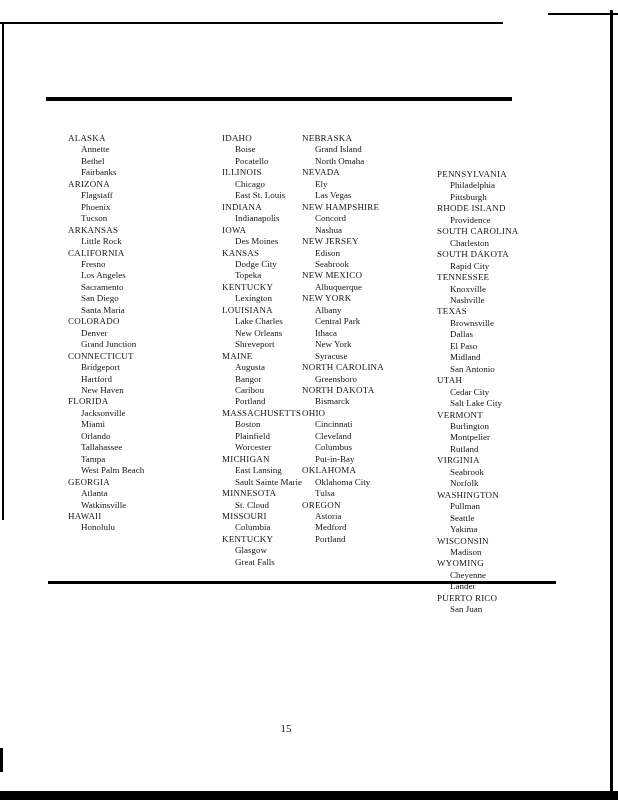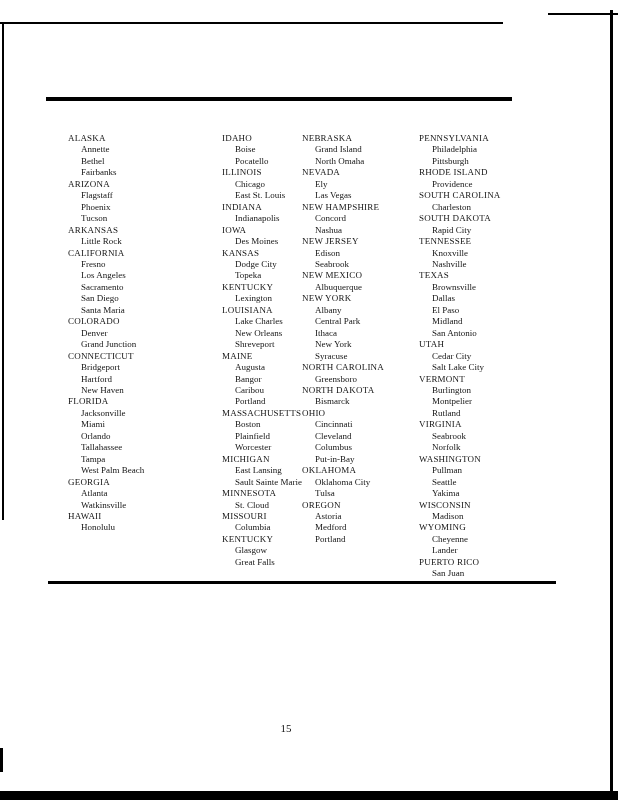--- a/index.html
+++ b/index.html
@@ -25,21 +25,21 @@
     white-space:pre;
   }
   .title-underline{position:absolute;top:97px;left:46px;width:466px;height:4px;background:#000;}
   .mid-rule{position:absolute;top:581px;left:48px;width:508px;height:3px;background:#000;}
   
   .table-area{position:absolute;top:133px;left:0;width:618px;}
   .col{position:absolute;top:0;font-size:9px;line-height:11.45px;white-space:nowrap;}
   .col1{left:68px;}
   .col2{left:188px;margin-left:34px;}
   .col3{left:302px;}
-  .col4{left:419px;}
+  .col4{left:437px;margin-top:36px;}
   .state{letter-spacing:0.2px;}
   .city{padding-left:13px;}
   .page-number{
     position:absolute;top:722px;left:0;width:572px;
     text-align:center;font-size:11px;
   }
 </style>
 </head>
 <body>
 

